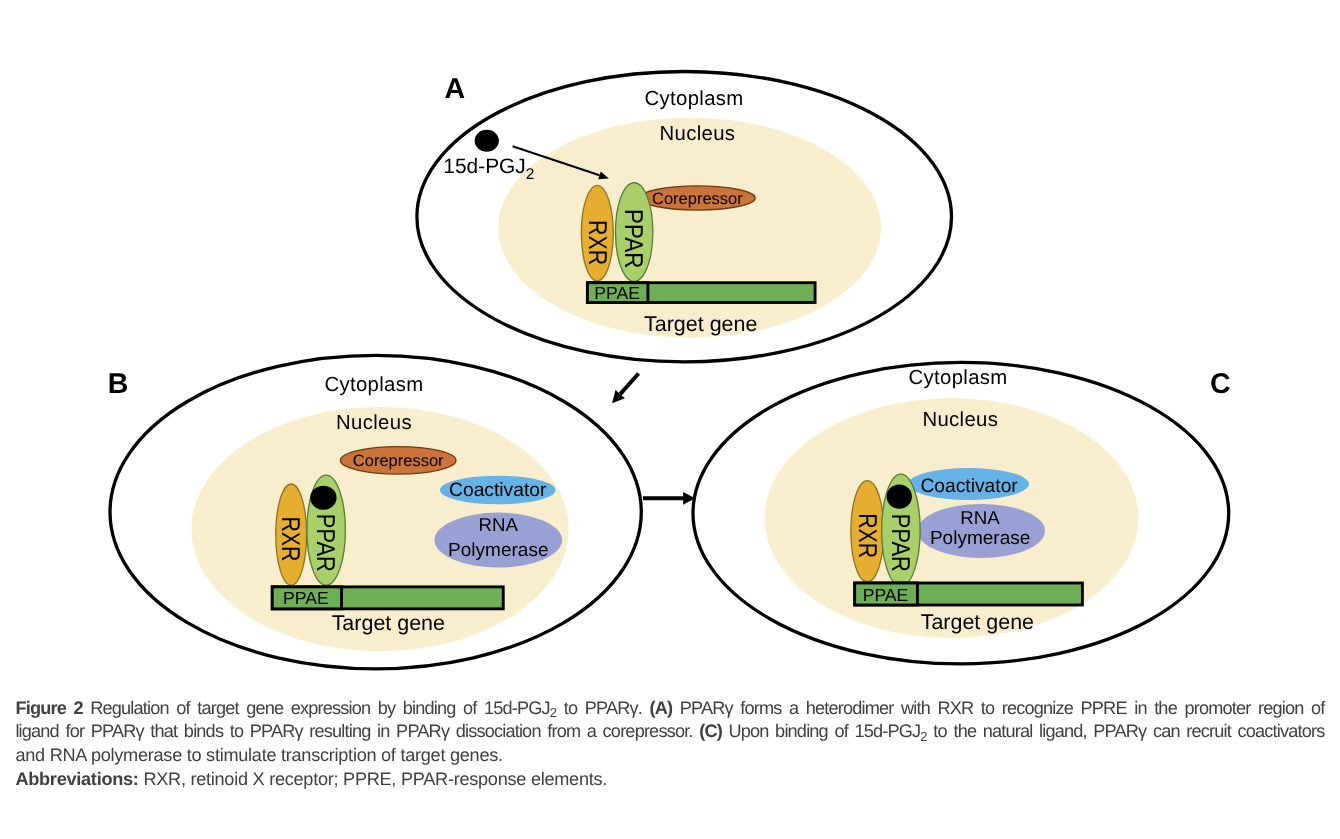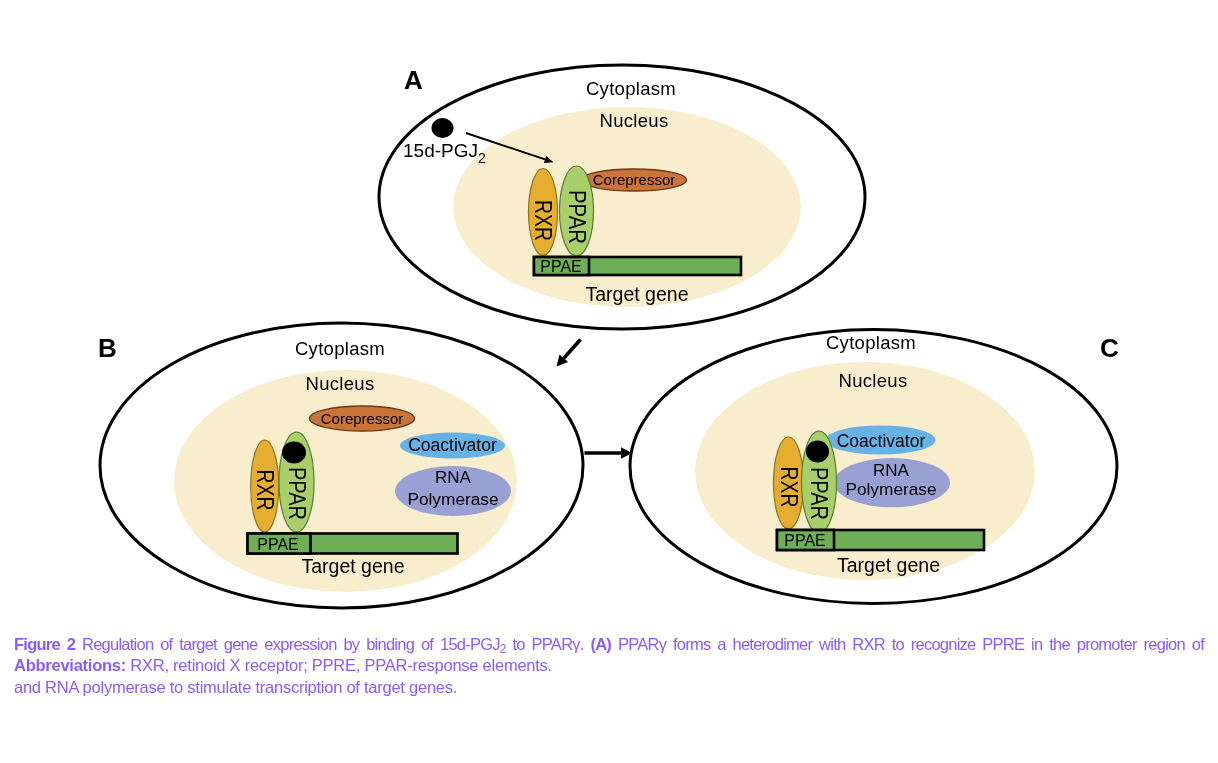--- a/index.html
+++ b/index.html
@@ -1,18 +1,18 @@
 <!DOCTYPE html>
 <html><head>
 <meta charset="utf-8">
 <style>
   html,body{margin:0;padding:0;background:#ffffff;}
   body{width:1218px;height:763px;position:relative;font-family:"Liberation Sans",sans-serif;}
   #diagram{position:absolute;left:0;top:0;}
-  #caption{position:absolute;left:14px;top:633.5px;width:1190px;color:#8b5cf6;
+  #caption{position:absolute;left:14px;top:633.5px;width:1190px;color:#404040;
            font-size:16.5px;line-height:21.7px;letter-spacing:-0.75px;}
   .jl{text-align:justify;text-align-last:justify;}
   .nl{letter-spacing:-0.25px;}
   sub{font-size:0.72em;vertical-align:baseline;position:relative;top:0.28em;line-height:0;}
 </style>
 </head>
 <body>
 <svg id="diagram" width="1218" height="622" viewBox="0 0 1218 622" xmlns="http://www.w3.org/2000/svg">
   <defs>
     <marker id="ah" viewBox="0 0 10 10" refX="8" refY="5" markerWidth="6.5" markerHeight="6.5" orient="auto-start-reverse">
@@ -85,15 +85,16 @@
 
   <line x1="580.5" y1="339.5" x2="563.8" y2="358.3" stroke="#000" stroke-width="3.6"></line>
   <polygon points="559.5,354.5 568.1,362.1 556.5,366.5" fill="#000"></polygon>
   <line x1="584.5" y1="453" x2="621" y2="453" stroke="#000" stroke-width="3.6"></line>
   <polygon points="621.0,458.8 621.0,447.2 632,453" fill="#000"></polygon>
   </g>
 </svg>
 
 <div id="caption">
   <div class="jl"><b>Figure 2</b> Regulation of target gene expression by binding of 15d-PGJ<sub>2</sub> to PPARγ. <b>(A)</b> PPARγ forms a heterodimer with RXR to recognize PPRE in the promoter region of</div>
+  <div class="jl">ligand for PPARγ that binds to PPARγ resulting in PPARγ dissociation from a corepressor. <b>(C)</b> Upon binding of 15d-PGJ<sub>2</sub> to the natural ligand, PPARγ can recruit coactivators</div>
+  <div class="nl">and RNA polymerase to stimulate transcription of target genes.</div>
   <div class="nl"><b>Abbreviations:</b> RXR, retinoid X receptor; PPRE, PPAR-response elements.</div>
-  <div class="nl">and RNA polymerase to stimulate transcription of target genes.</div>
 </div>
 
 </body></html>

